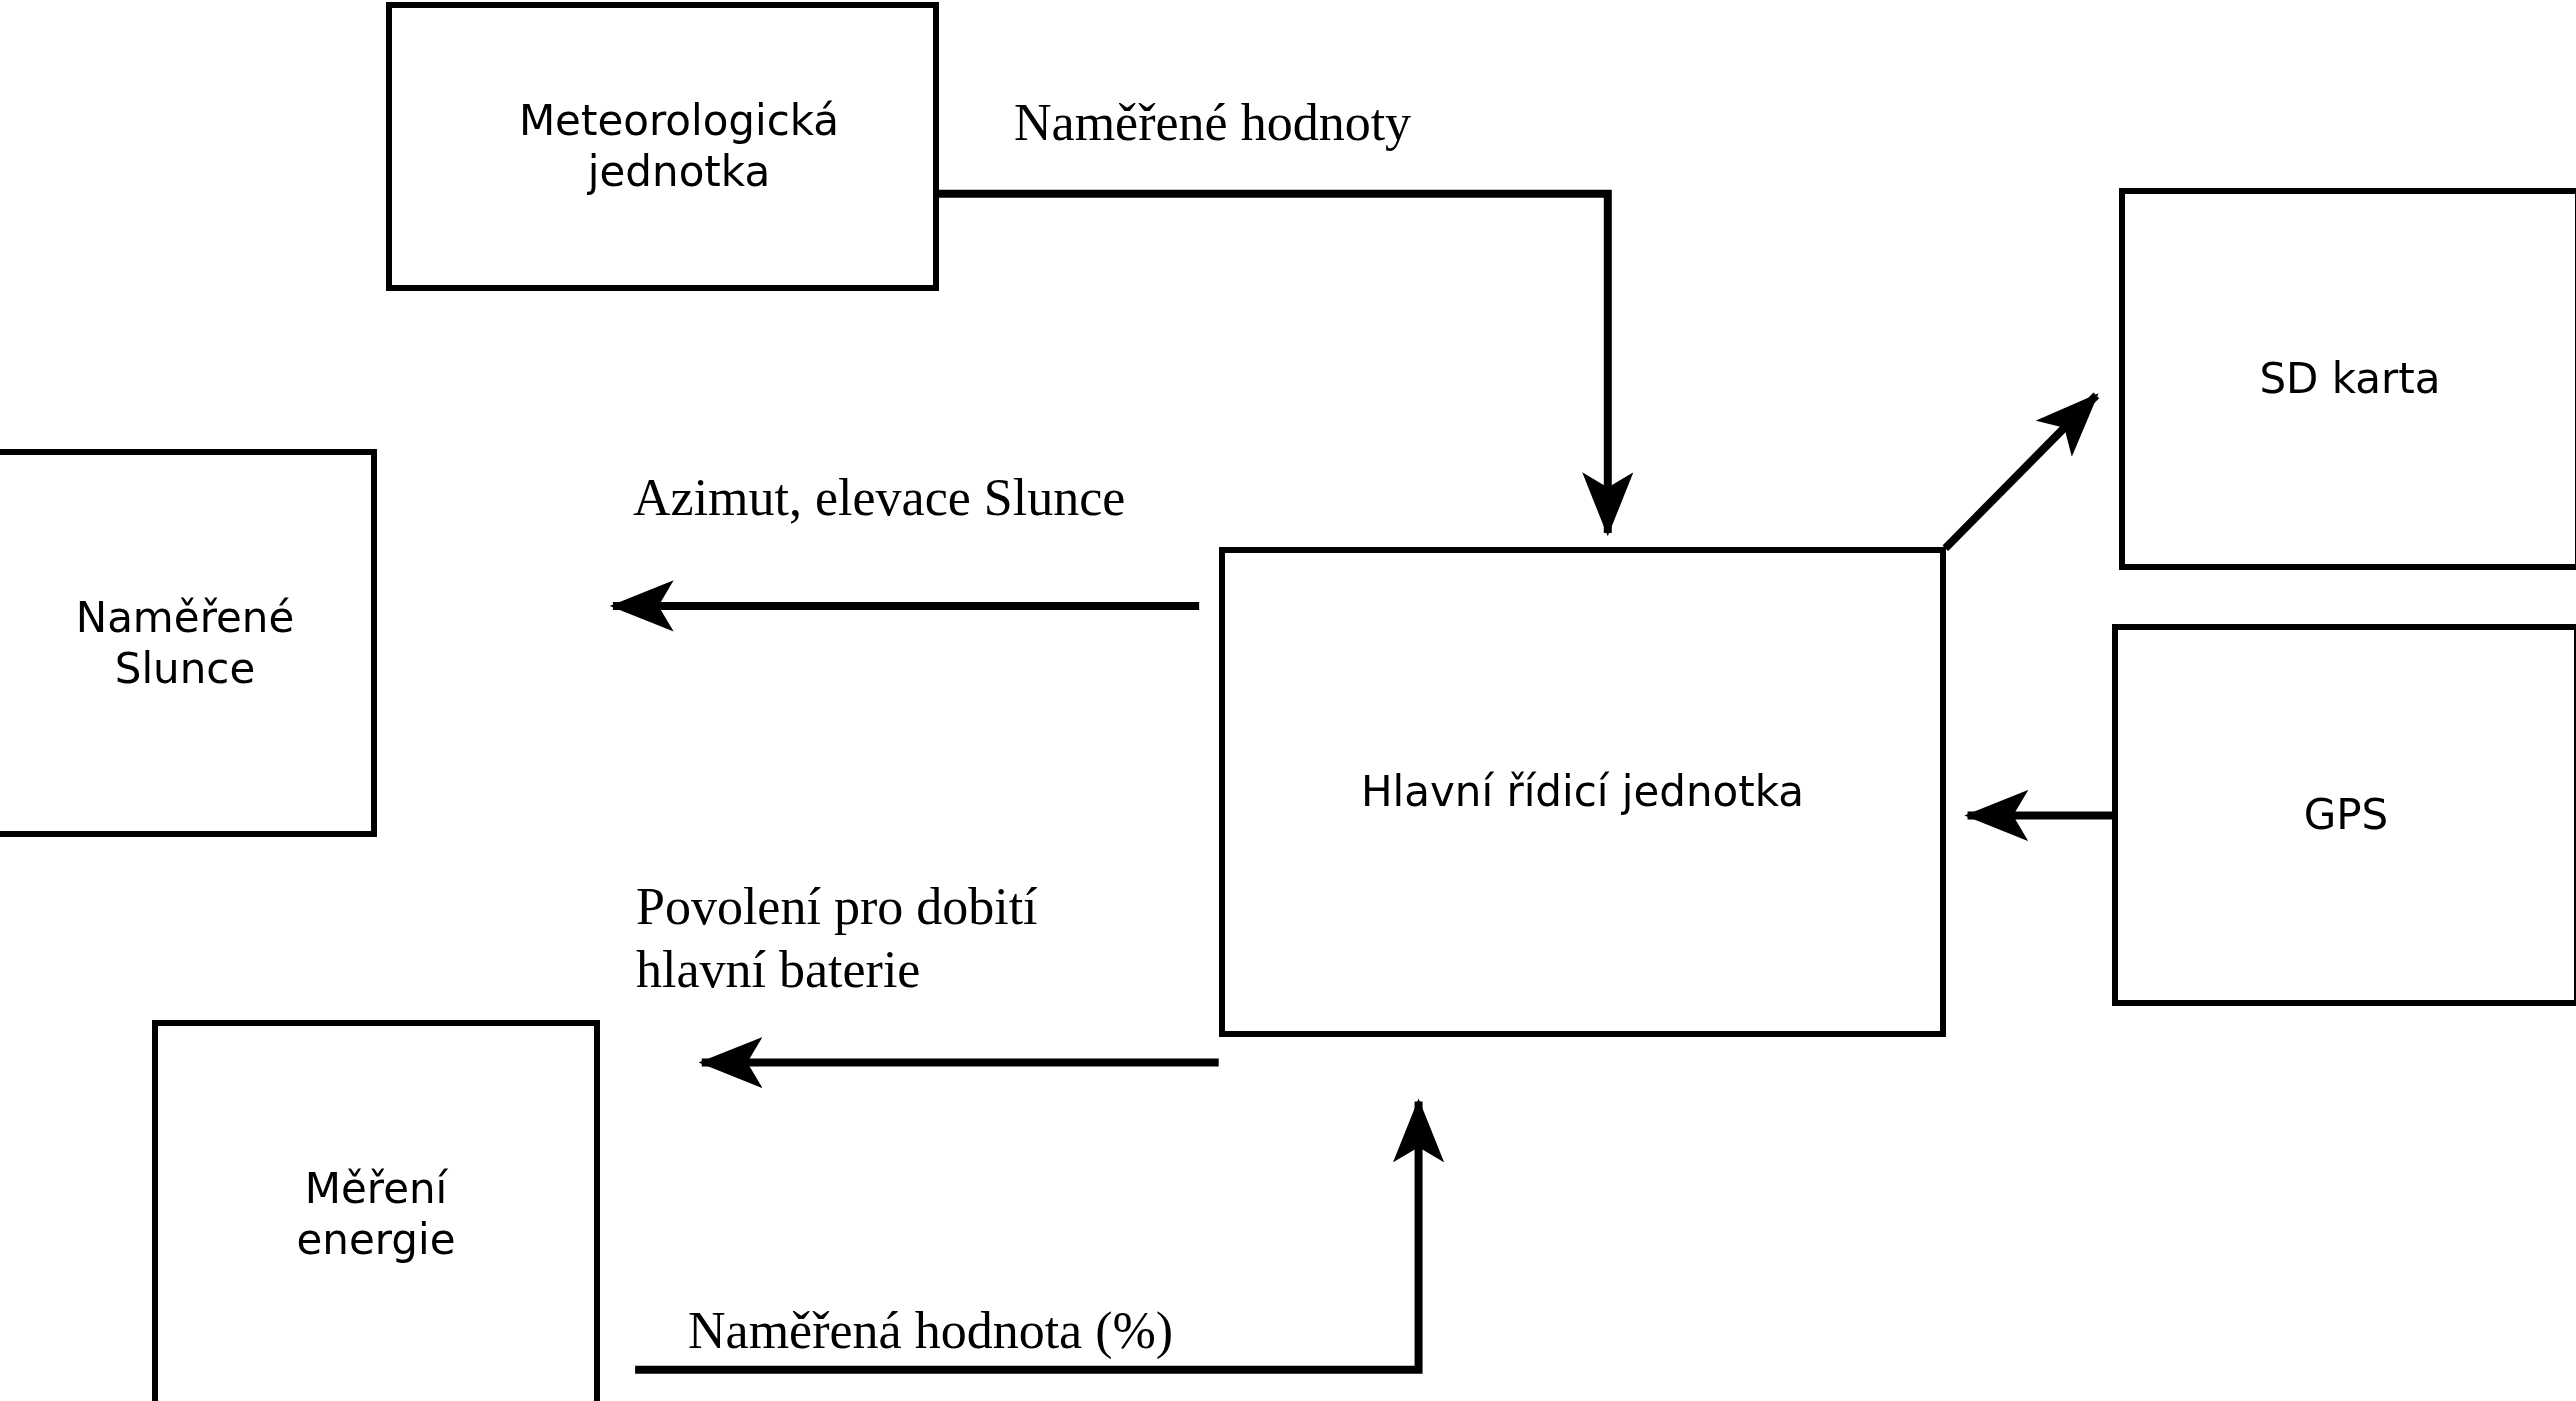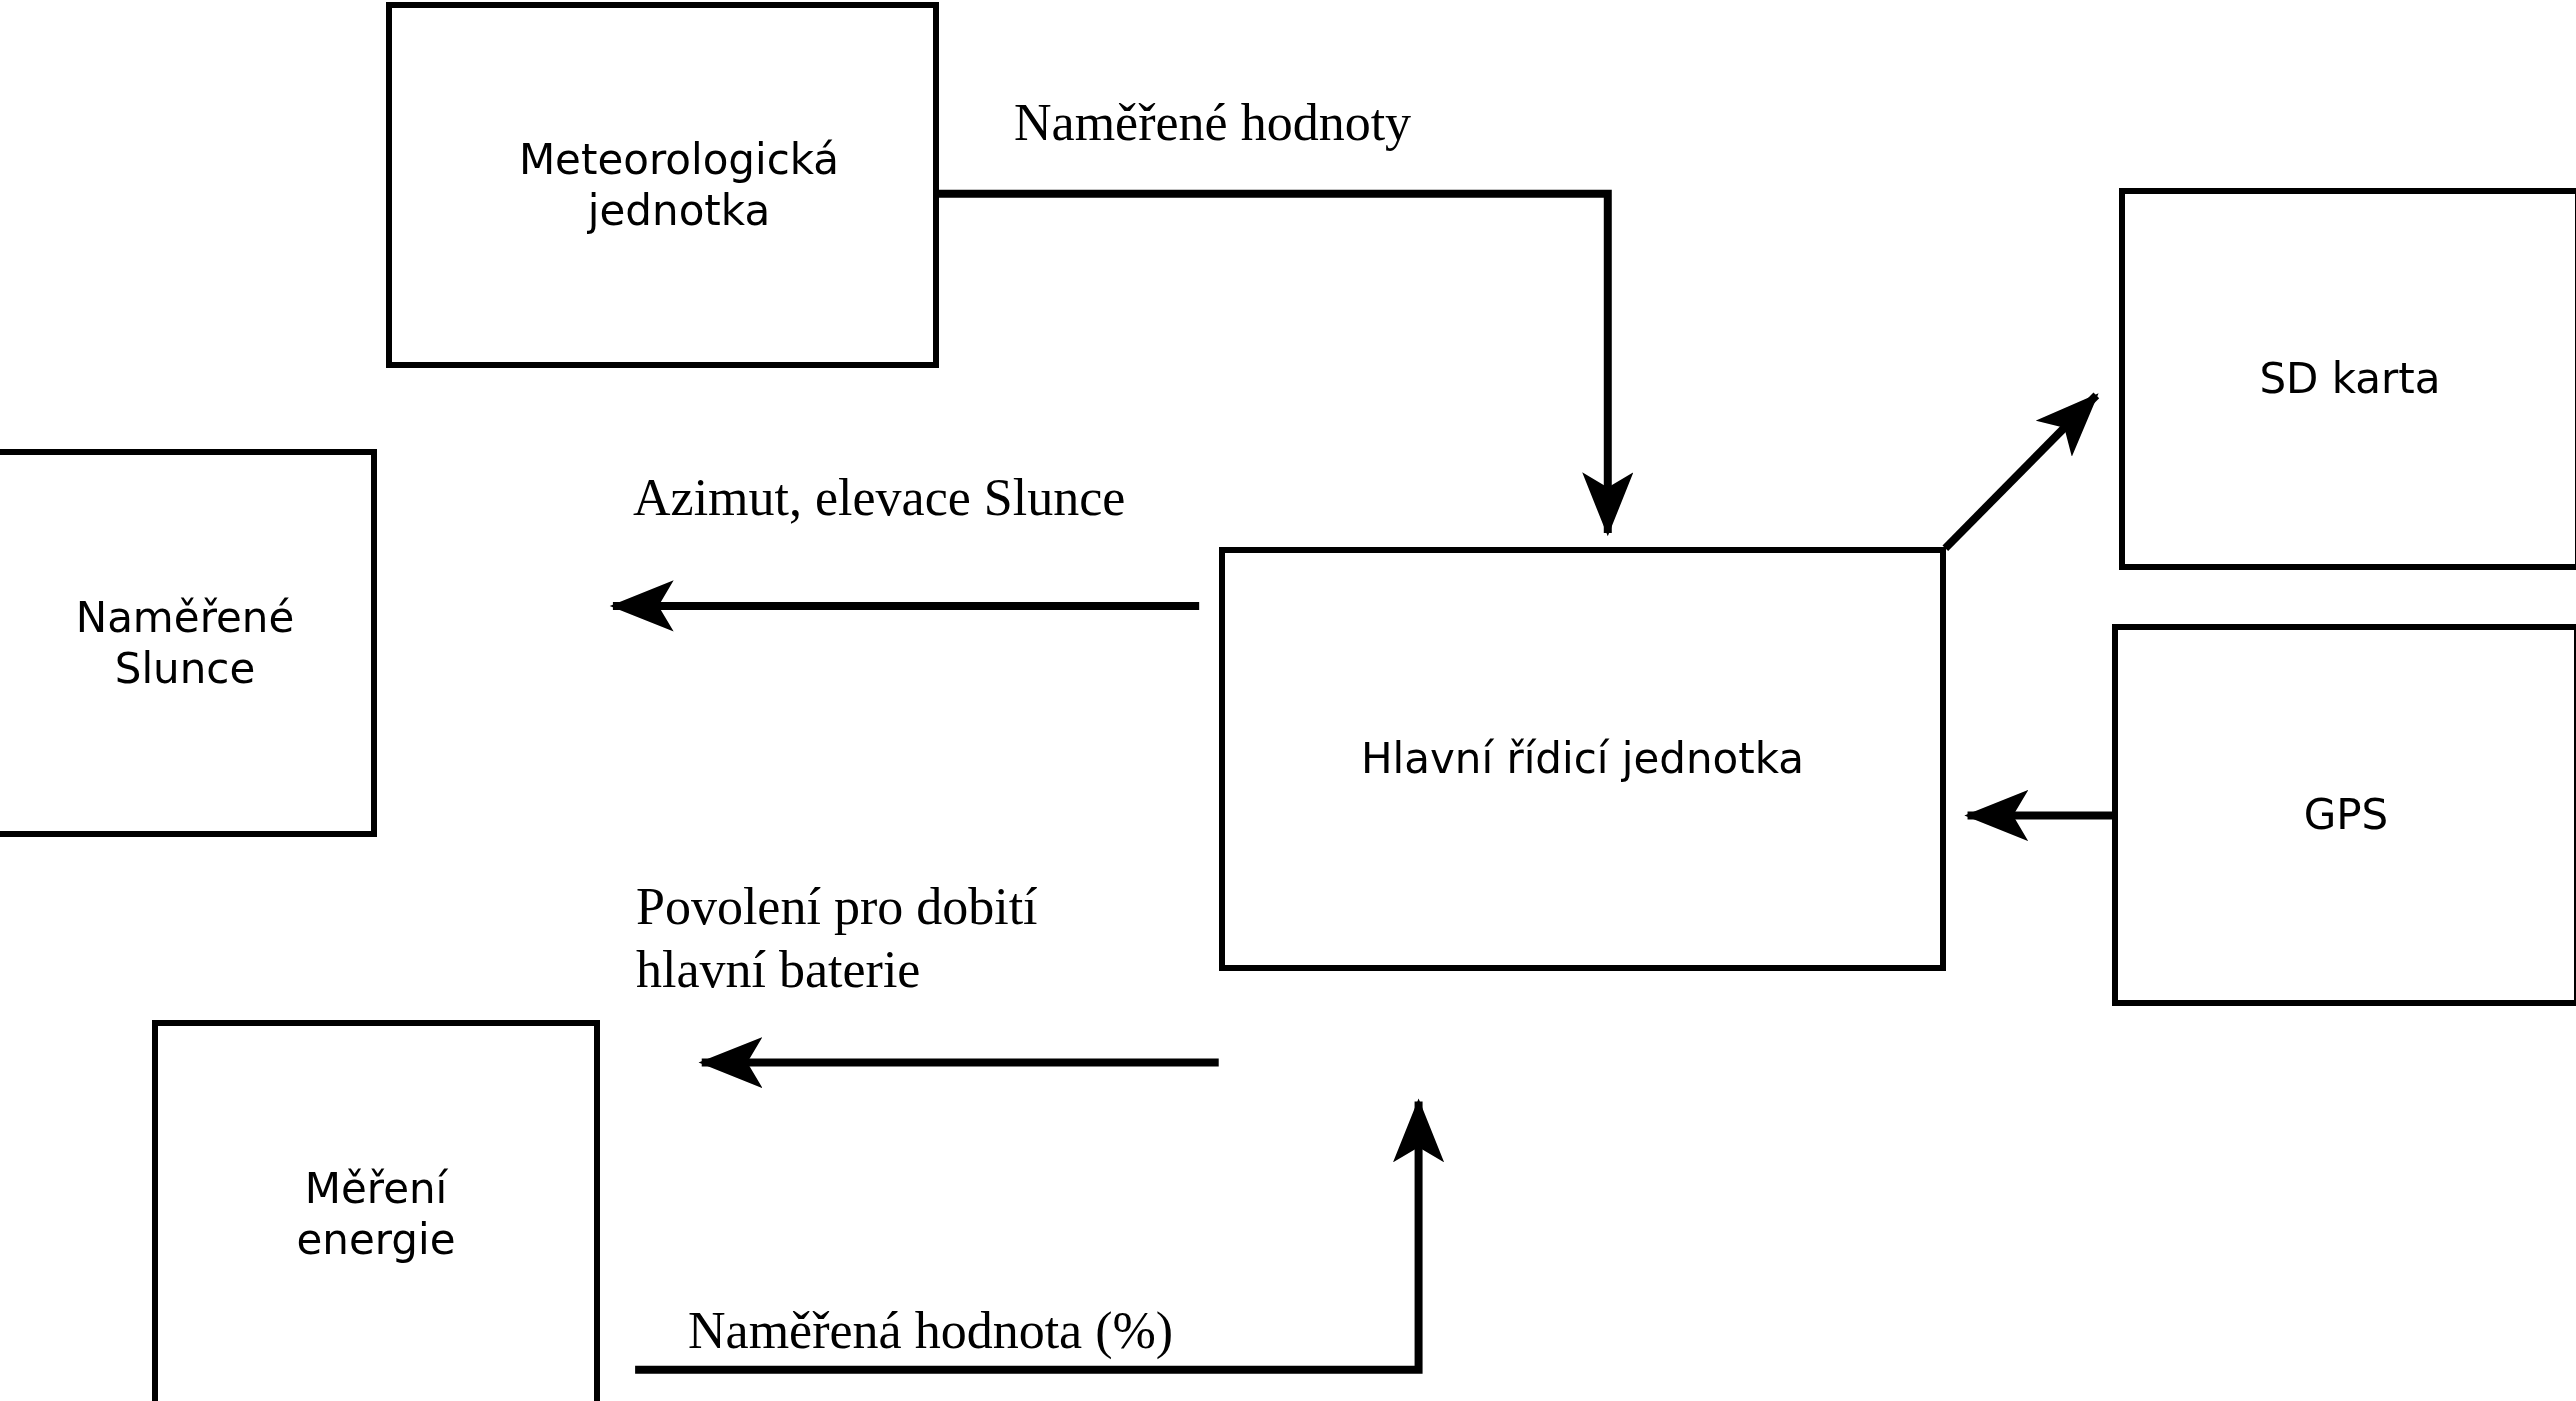--- a/index.html
+++ b/index.html
@@ -80,36 +80,36 @@
 
     <g>
       <path d="M2190,617 L2360,445" stroke="#000000" stroke-width="9" fill="none" marker-end="url(#arrowhead)"></path>
     </g>
 
     <g>
       <path d="M2378,918 L2215,918" stroke="#000000" stroke-width="9" fill="none" marker-end="url(#arrowhead)"></path>
     </g>
   </svg>
 
-  <div class="node-box" style="left:386px; top:1.8px; width:553px; height:366px;padding-left:33px;">
+  <div class="node-box" style="left:386px; top:1.8px; width:553px; height:289px;padding-left:33px;">
     <span class="node-label">Meteorologická
 jednotka</span>
   </div>
 
   <div class="node-box" style="left:-7px; top:449px; width:384px; height:388px;">
     <span class="node-label">Naměřené
 Slunce</span>
   </div>
 
   <div class="node-box" style="left:152px; top:1020px; width:448px; height:388px;">
     <span class="node-label">Měření
 energie</span>
   </div>
 
-  <div class="node-box" style="left:1219px; top:547px; width:727px; height:424px;">
+  <div class="node-box" style="left:1219px; top:547px; width:727px; height:490px;">
     <span class="node-label">Hlavní řídicí jednotka</span>
   </div>
 
   <div class="node-box" style="left:2119px; top:188px; width:462px; height:382px;">
     <span class="node-label">SD karta</span>
   </div>
 
   <div class="node-box" style="left:2112px; top:624px; width:468px; height:382px;">
     <span class="node-label">GPS</span>
   </div>

